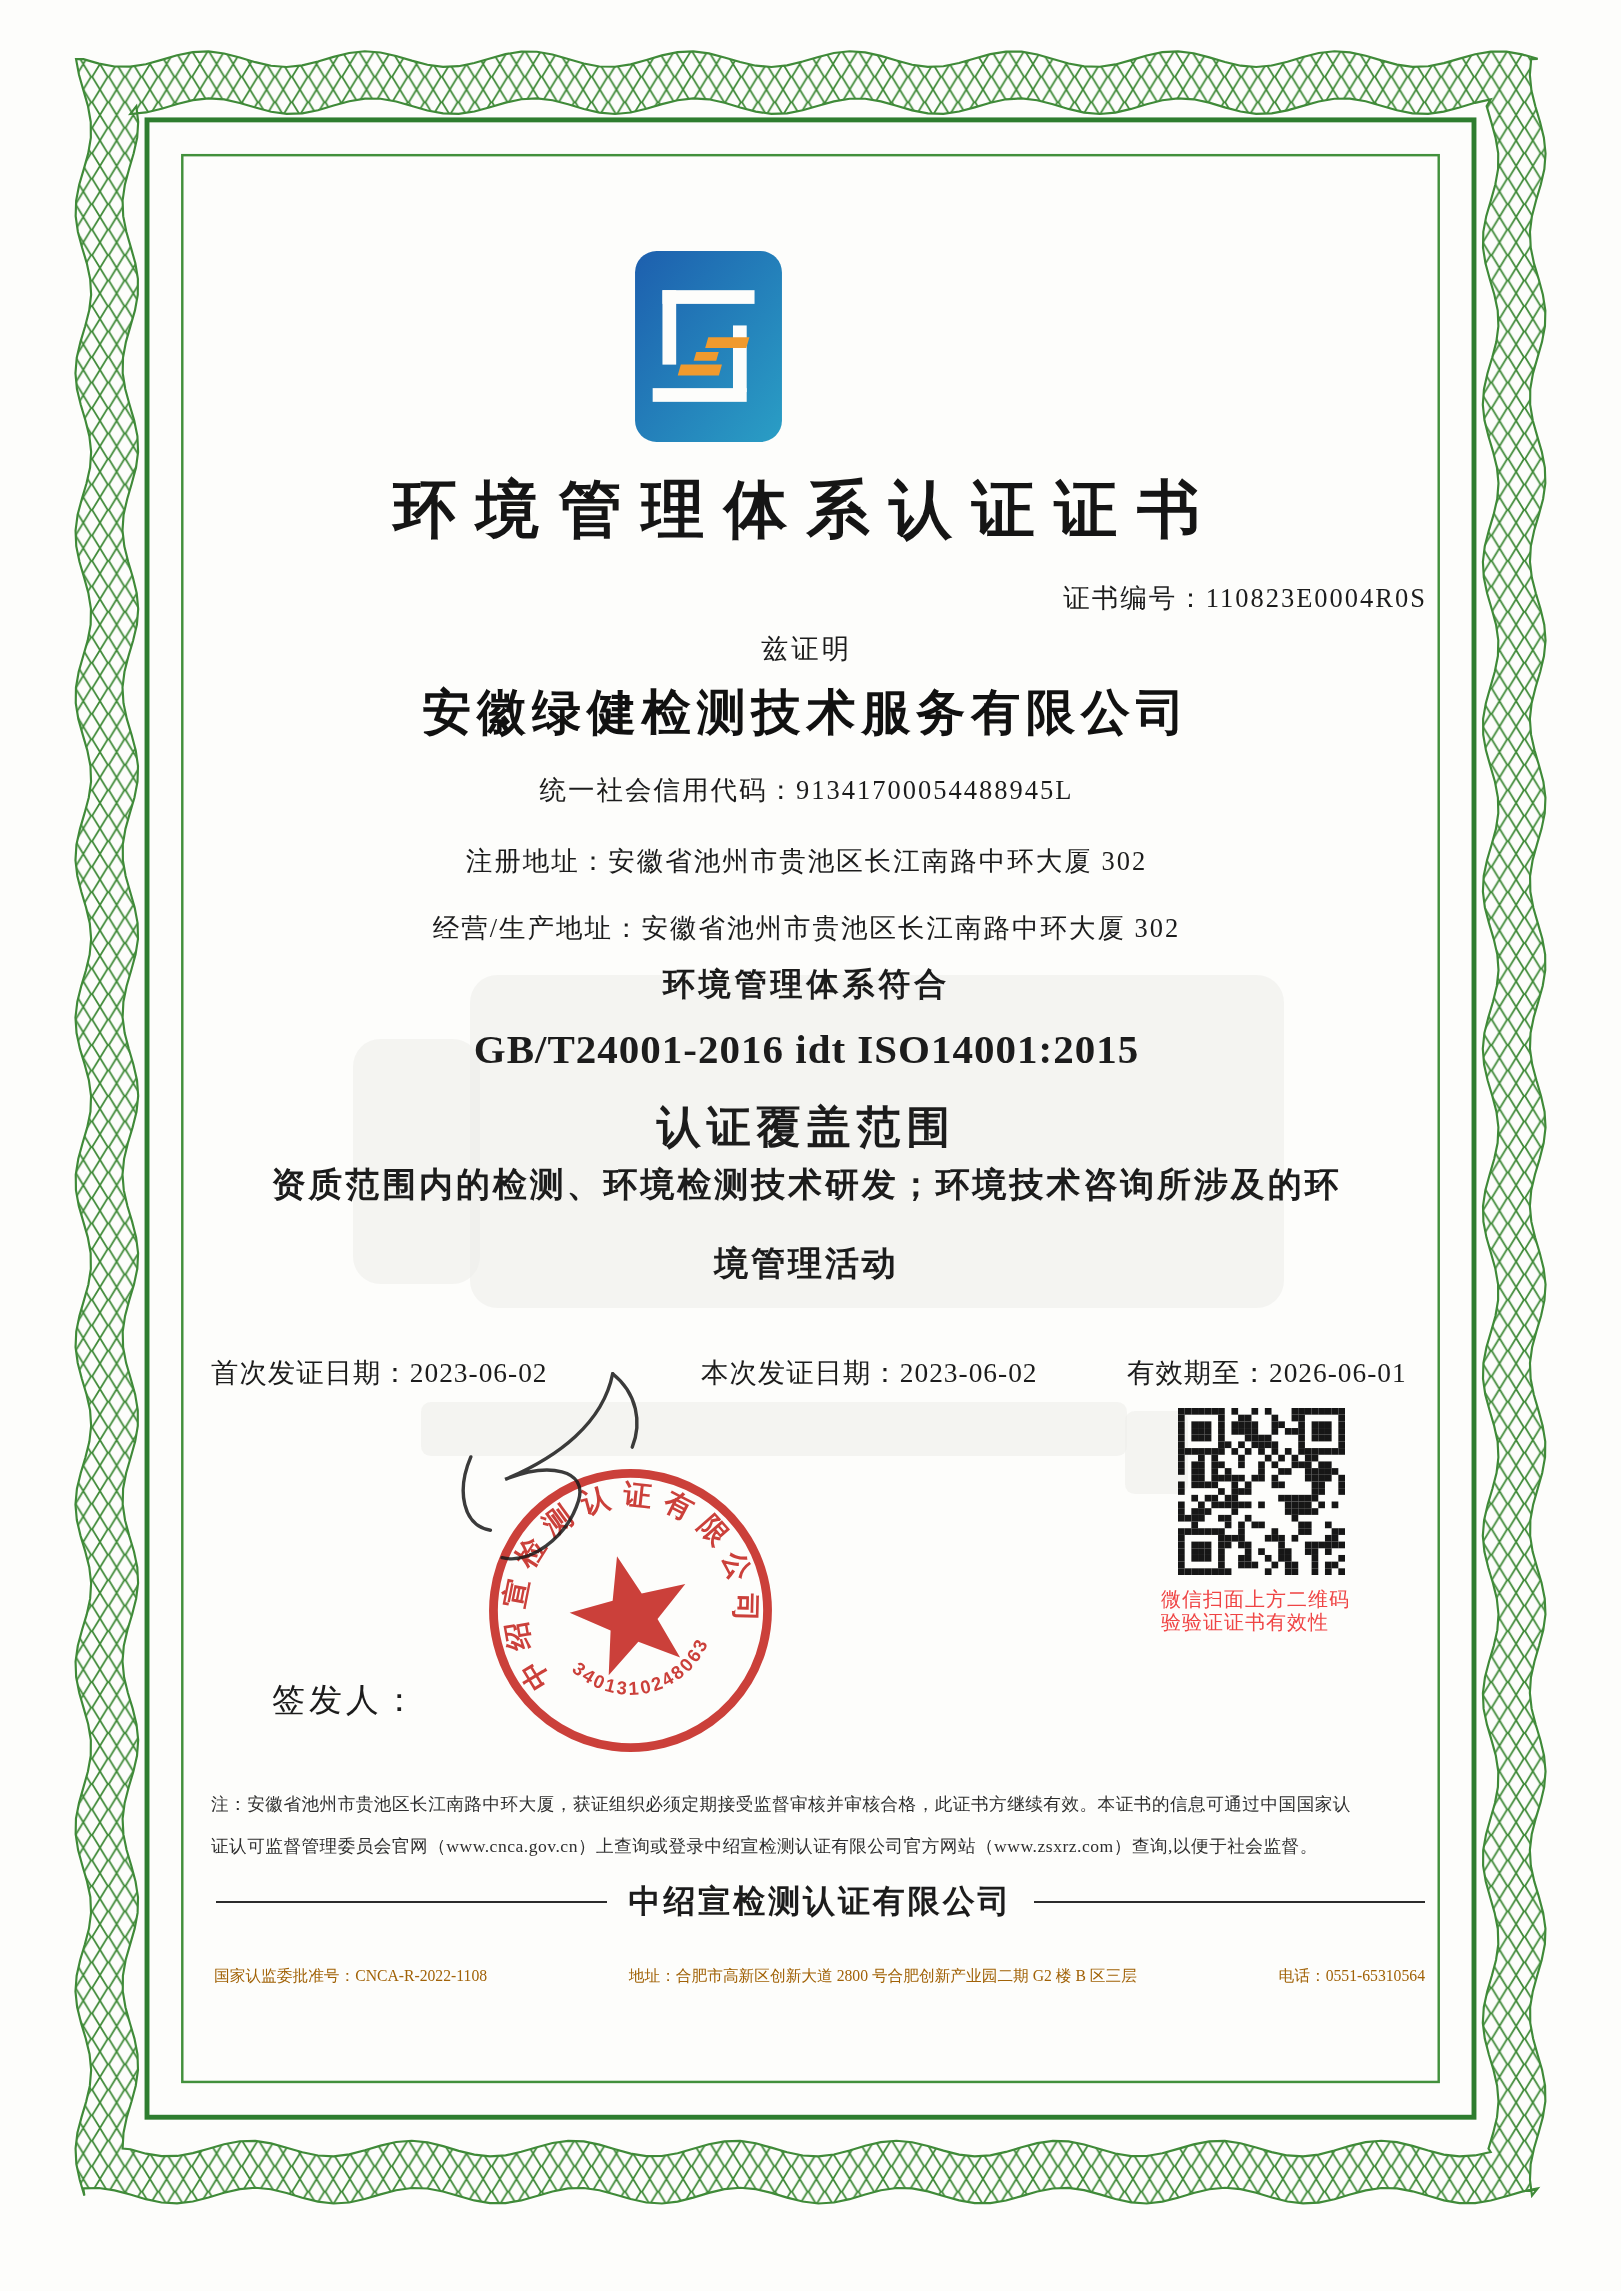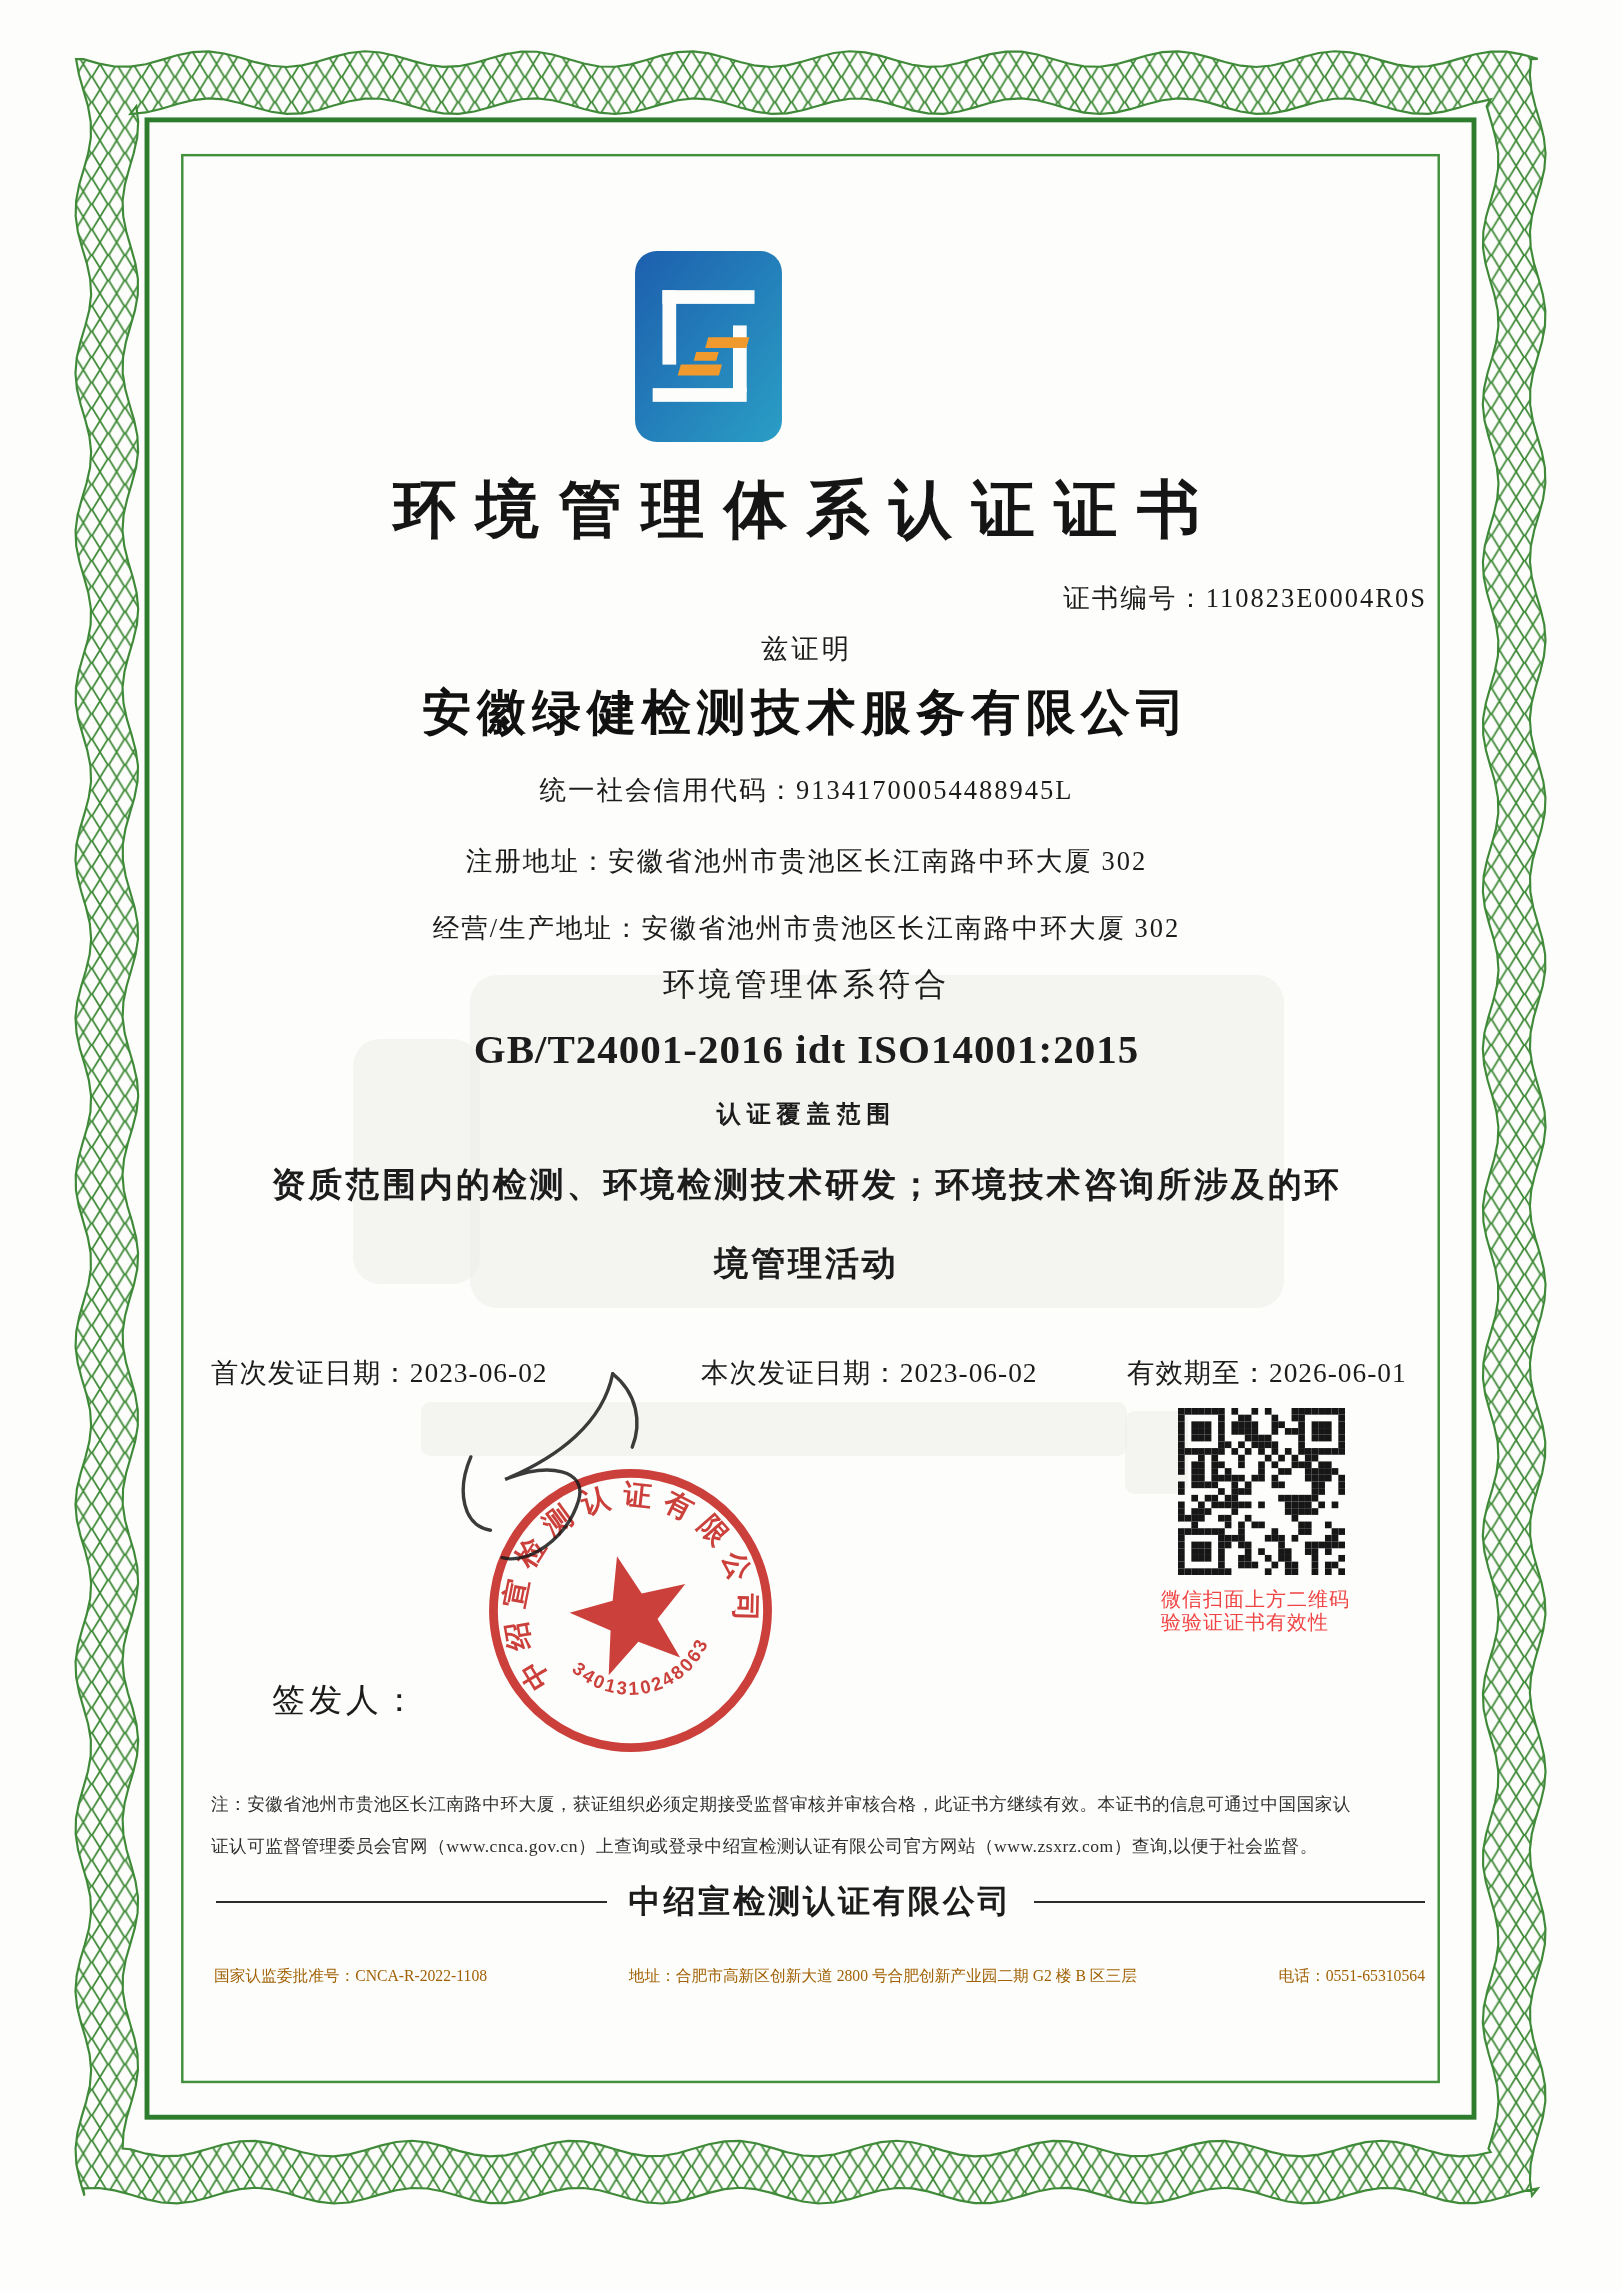--- a/index.html
+++ b/index.html
@@ -8,23 +8,23 @@
   .abs{position:absolute;}
   .ctr{left:186px;right:194px;text-align:center;}
   .wash{position:absolute;background:#ececea;border-radius:27.4px;opacity:.55;z-index:1;}
   #frame{position:absolute;left:0;top:0;z-index:2;pointer-events:none;}
   .content{position:absolute;inset:0;z-index:3;}
   .title{font-size:63px;letter-spacing:19.6px;font-weight:600;color:#151515;}
   .certno{font-size:26.5px;letter-spacing:2px;text-align:right;}
   .certify{font-size:27.4px;letter-spacing:2.9px;}
   .company{font-size:49px;font-weight:700;letter-spacing:5.9px;color:#111;}
   .midline{font-size:26.5px;letter-spacing:2px;}
-  .conform{font-size:32px;font-weight:400;letter-spacing:3.9px;}
+  .conform{font-size:32px;font-weight:700;letter-spacing:3.9px;}
   .standard{font-size:41px;font-weight:700;letter-spacing:1px;}
-  .scopetitle{font-size:24px;font-weight:700;letter-spacing:5.9px;}
+  .scopetitle{font-size:44px;font-weight:700;letter-spacing:5.9px;}
   .scope{font-size:34px;font-weight:600;letter-spacing:2.9px;white-space:nowrap;}
   .dateitem{font-size:27.4px;letter-spacing:1px;white-space:nowrap;}
   .qrcap{font-size:20px;line-height:22.5px;color:#ef4444;letter-spacing:1px;}
   .signer{font-size:33px;letter-spacing:3.9px;}
   .note{font-size:17.6px;color:#2e2e2e;letter-spacing:0.5px;white-space:nowrap;}
   .issuer-row{display:flex;align-items:center;}
   .issuer-name{font-size:32px;font-weight:700;letter-spacing:2.9px;white-space:nowrap;padding:0 21.6px;}
   .dash{flex:1;height:2.9px;background:#2c2c2c;}
   .footline{display:flex;justify-content:space-between;font-size:15.7px;color:#a16207;white-space:nowrap;}
   #seal-svg{position:absolute;left:469px;top:1449px;z-index:4;}

